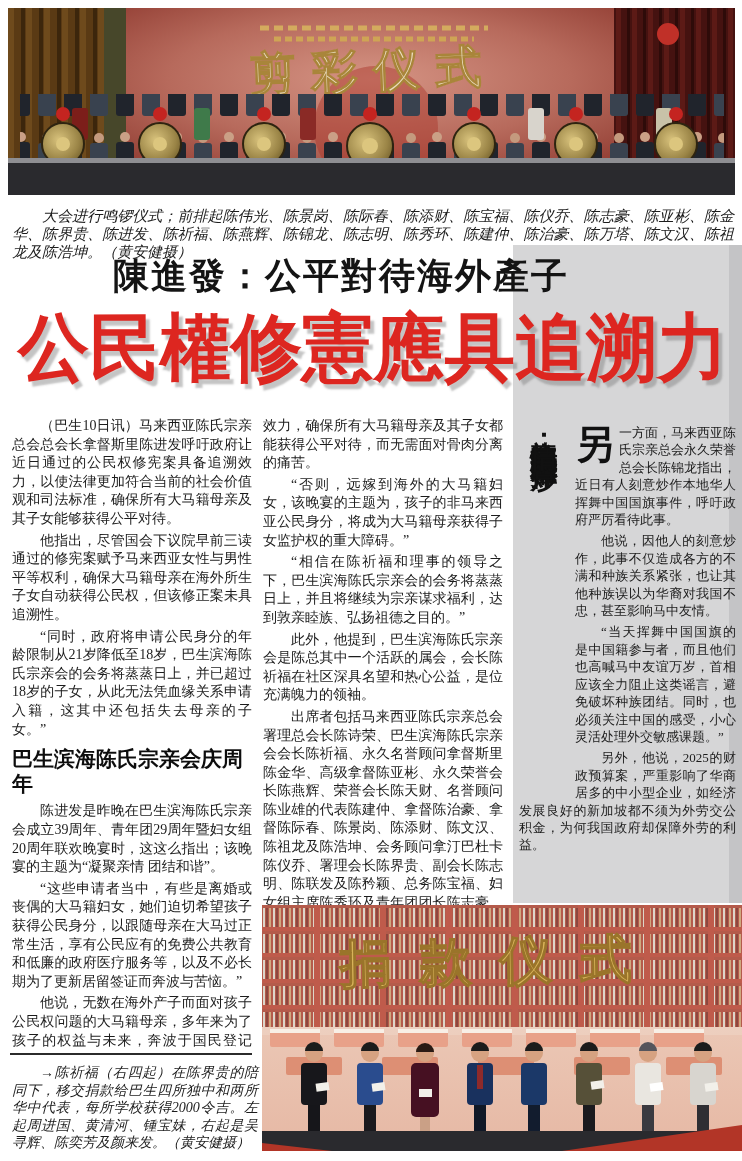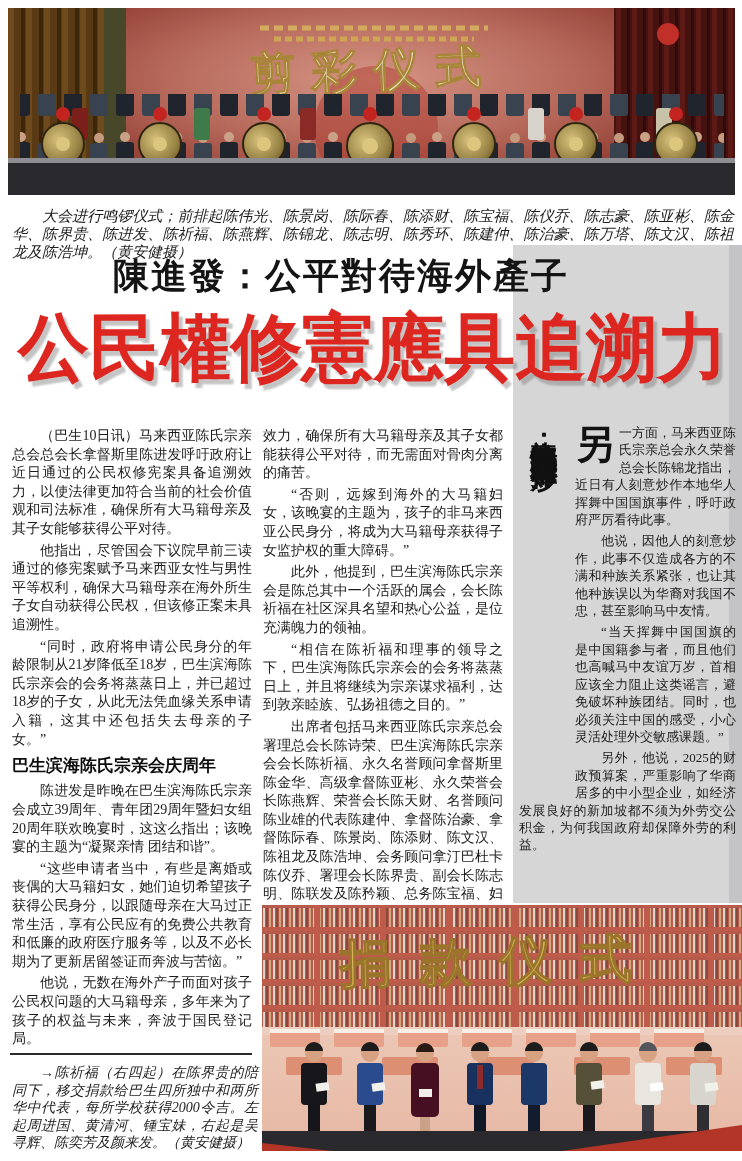--- a/index.html
+++ b/index.html
@@ -16,27 +16,27 @@
   .caption-top p{margin:0;text-indent:2em;}
   
   .kicker{position:absolute;left:0;top:252px;width:682px;text-align:center;
           font-family:"Liberation Sans","DejaVu Sans",sans-serif;font-weight:900;
           font-size:36px;letter-spacing:2px;color:#141414;}
   .headline-main{position:absolute;left:6px;top:299px;width:734px;text-align:center;white-space:nowrap;
           font-family:"Liberation Sans","DejaVu Sans",sans-serif;font-weight:900;
           font-size:71px;line-height:1.32;letter-spacing:0px;color:#dd2620;
           text-shadow:4px 5px 2px rgba(125,125,125,.45);transform:scaleY(1.04);transform-origin:top center;}
   
-  .col{position:absolute;top:417px;font-size:14px;line-height:18.6px;text-align:justify;overflow:hidden;margin-top:10px;}
+  .col{position:absolute;top:417px;font-size:14px;line-height:18.6px;text-align:justify;overflow:hidden;}
   .col p{margin:0 0 3px 0;text-indent:2em;}
   .col p.noindent{text-indent:0;}
   .col1{left:12px;width:240px;height:632px;}
   .col2{left:263px;width:240px;height:490px;}
   .subhead{font-family:"Liberation Sans","DejaVu Sans",sans-serif;font-weight:900;
-           font-size:17px;line-height:1.2;color:#0d0d0d;margin:7px 0 6px 0;text-align:left;}
+           font-size:21px;line-height:1.2;color:#0d0d0d;margin:7px 0 6px 0;text-align:left;}
   .separator{position:absolute;left:10px;top:1053px;width:242px;border-top:2px solid #2b2b2b;}
   .caption-bottom{position:absolute;left:12px;top:1064px;width:246px;font-size:14px;line-height:17.6px;
                   font-style:italic;text-align:justify;}
   .caption-bottom p{margin:0;text-indent:2em;}
   
   .side{position:absolute;left:519px;top:424px;width:217px;height:478px;overflow:hidden;
         font-size:13px;line-height:17.4px;text-align:justify;}
   .side p{margin:0 0 4px 0;text-indent:2em;}
   .side p.lead{text-indent:0;}
   .side-headline{float:left;width:50px;height:376px;margin-right:6px;
@@ -163,22 +163,22 @@
     <div class="subhead">巴生滨海陈氏宗亲会庆周年</div>
     <p>陈进发是昨晚在巴生滨海陈氏宗亲会成立39周年、青年团29周年暨妇女组20周年联欢晚宴时，这这么指出；该晚宴的主题为“凝聚亲情 团结和谐”。</p>
     <p>“这些申请者当中，有些是离婚或丧偶的大马籍妇女，她们迫切希望孩子获得公民身分，以跟随母亲在大马过正常生活，享有公民应有的免费公共教育和低廉的政府医疗服务等，以及不必长期为了更新居留签证而奔波与苦恼。”</p>
     <p>他说，无数在海外产子而面对孩子公民权问题的大马籍母亲，多年来为了孩子的权益与未来，奔波于国民登记局。</p>
 
   </div>
 
   <div class="col col2">
     <p class="noindent">效力，确保所有大马籍母亲及其子女都能获得公平对待，而无需面对骨肉分离的痛苦。</p>
     <p>“否则，远嫁到海外的大马籍妇女，该晚宴的主题为，孩子的非马来西亚公民身分，将成为大马籍母亲获得子女监护权的重大障碍。”</p>
+    <p>“相信在陈祈福和理事的领导之下，巴生滨海陈氏宗亲会的会务将蒸蒸日上，并且将继续为宗亲谋求福利，达到敦亲睦族、弘扬祖德之目的。”</p>
     <p>此外，他提到，巴生滨海陈氏宗亲会是陈总其中一个活跃的属会，会长陈祈福在社区深具名望和热心公益，是位充满魄力的领袖。</p>
-    <p>“相信在陈祈福和理事的领导之下，巴生滨海陈氏宗亲会的会务将蒸蒸日上，并且将继续为宗亲谋求福利，达到敦亲睦族、弘扬祖德之目的。”</p>
     <p>出席者包括马来西亚陈氏宗亲总会署理总会长陈诗荣、巴生滨海陈氏宗亲会会长陈祈福、永久名誉顾问拿督斯里陈金华、高级拿督陈亚彬、永久荣誉会长陈燕辉、荣誉会长陈天财、名誉顾问陈业雄的代表陈建仲、拿督陈治豪、拿督陈际春、陈景岗、陈添财、陈文汉、陈祖龙及陈浩坤、会务顾问拿汀巴杜卡陈仪乔、署理会长陈界贵、副会长陈志明、陈联发及陈矜颖、总务陈宝福、妇女组主席陈秀环及青年团团长陈志豪、星洲日报中马区业务经理李美玲及星洲日报大都会主任陈品翰等。</p>
   </div>
 
   <div class="side">
     <div class="side-headline">陳錦龍：炒作揮中國旗影響馬中情</div>
     <p class="lead"><span class="dropcap">另</span><span>一方面，马来西亚陈氏宗亲总会永久荣誉总会长陈锦龙指出，近日有人刻意炒作本地华人挥舞中国国旗事件，呼吁政府严厉看待此事。</span></p>
     <p>他说，因他人的刻意炒作，此事不仅造成各方的不满和种族关系紧张，也让其他种族误以为华裔对我国不忠，甚至影响马中友情。</p>
     <p>“当天挥舞中国国旗的是中国籍参与者，而且他们也高喊马中友谊万岁，首相应该全力阻止这类谣言，避免破坏种族团结。同时，也必须关注中国的感受，小心灵活处理外交敏感课题。”</p>
     <p>另外，他说，2025的财政预算案，严重影响了华商居多的中小型企业，如经济发展良好的新加坡都不须为外劳交公积金，为何我国政府却保障外劳的利益。</p>
   </div>

